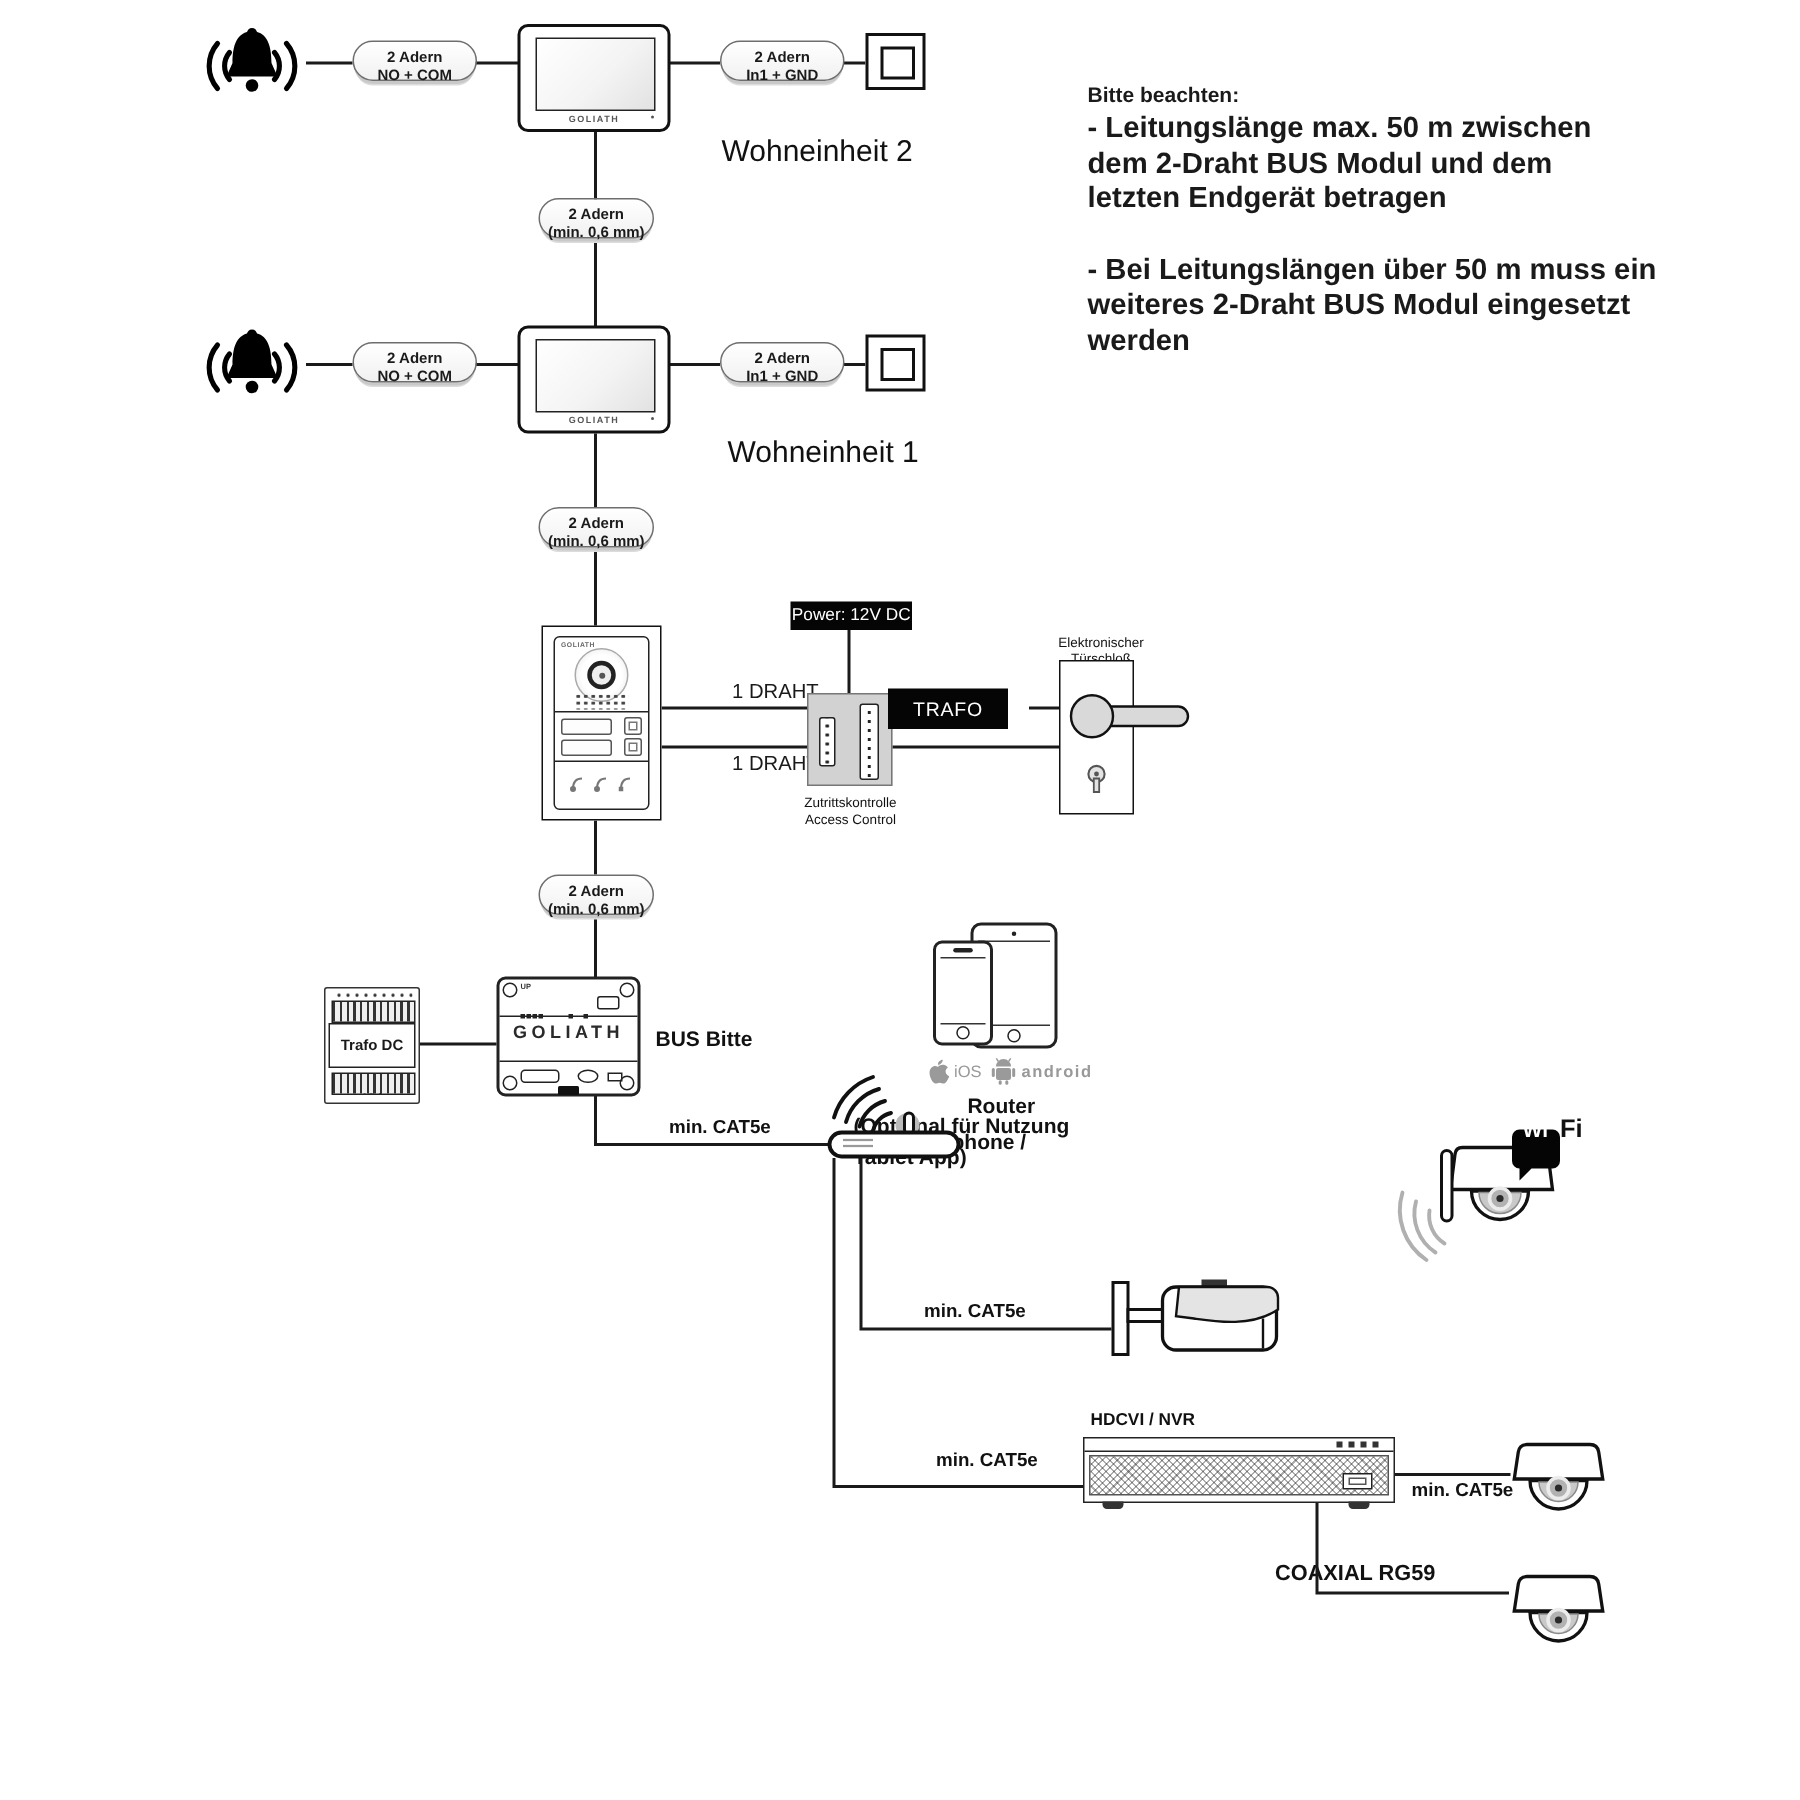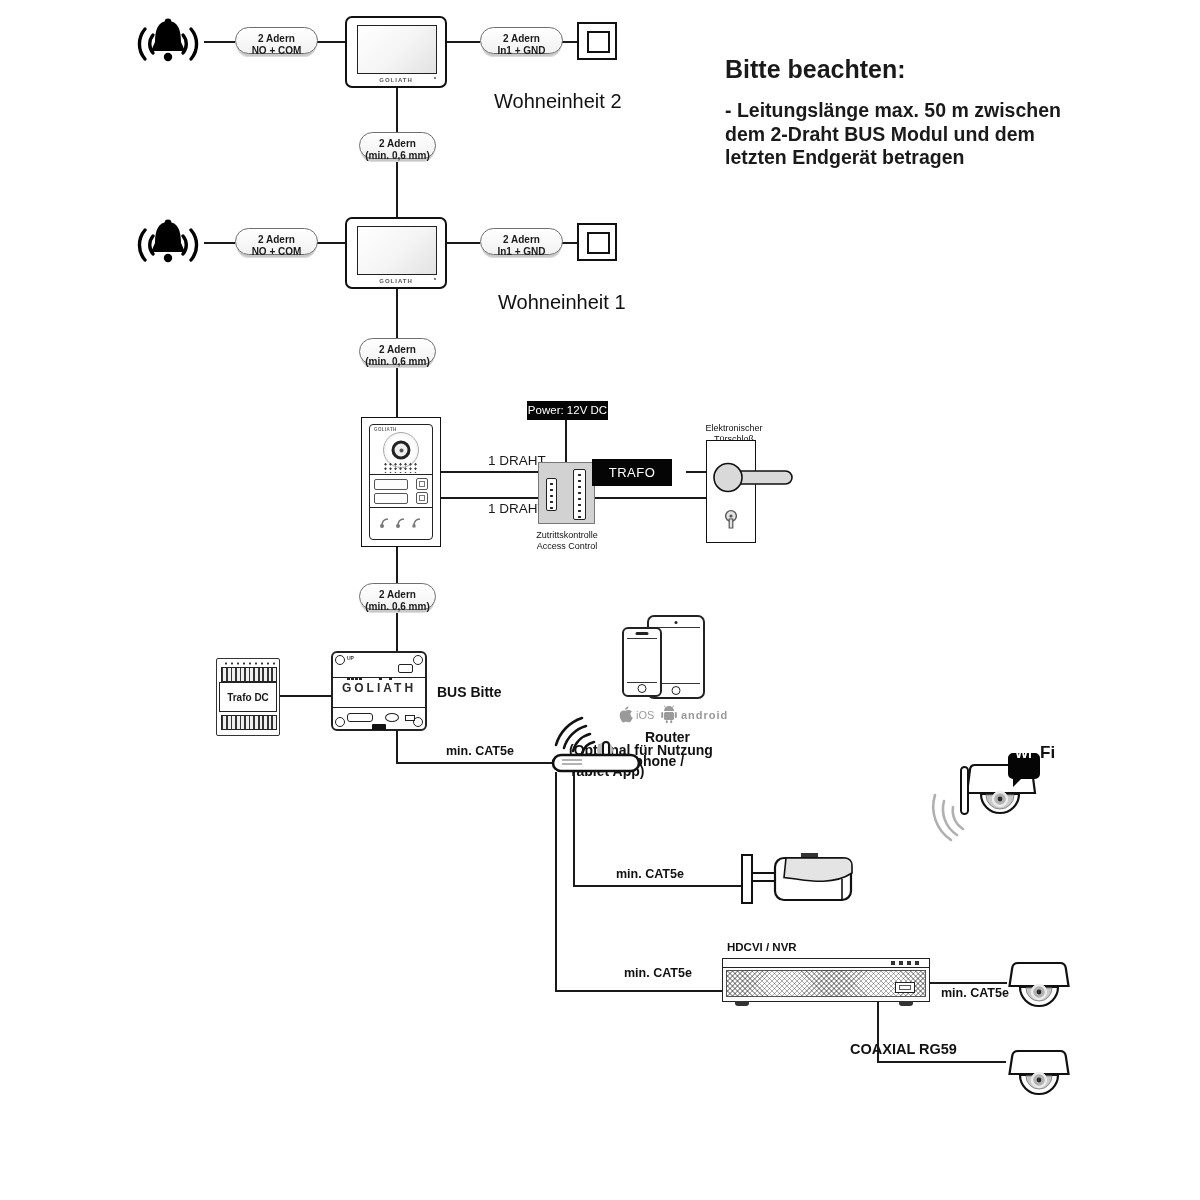--- a/index.html
+++ b/index.html
@@ -4,33 +4,33 @@
 <style>
   html,body{margin:0;padding:0;background:#fff;}
   #canvas{position:relative;width:1200px;height:1200px;background:#fff;overflow:hidden;
           font-family:"Liberation Sans","DejaVu Sans",sans-serif;color:#1a1a1a;}
   .abs{position:absolute;}
   svg{display:block;}
   
   .pill{border:1.5px solid #6e6e6e;border-radius:15px;background:linear-gradient(#ffffff,#f1f1f1);
         text-align:center;font-size:10px;font-weight:bold;line-height:12px;padding-top:5px;height:27px;
         box-shadow:0 3px 0 -1px #c9c9c9,0 5px 0 -2px #dcdcdc;box-sizing:border-box;z-index:3;}
-  .unit-label{font-size:20px;color:#111;margin-left:13px;}
+  .unit-label{font-size:20px;color:#111;}
   
   .monitor{width:102px;height:72px;border:2.5px solid #111;border-radius:7px;background:#fff;box-sizing:border-box;z-index:2;}
   .screen{position:absolute;left:10px;top:7px;width:78px;height:47px;border:1.5px solid #222;
           background:linear-gradient(135deg,#ffffff 0%,#f4f4f4 55%,#e2e2e2 100%);}
   .mon-logo{position:absolute;bottom:3px;left:0;width:100%;text-align:center;font-size:6px;
             letter-spacing:1px;color:#555;font-weight:bold;}
   .mon-dot{position:absolute;right:9px;bottom:7px;width:2.5px;height:2.5px;border-radius:50%;background:#555;}
   
   .wallbtn{width:40px;height:38px;border:2.5px solid #111;background:#fff;box-sizing:border-box;z-index:2;}
   .wallbtn-in{position:absolute;left:8px;top:7px;width:19px;height:18px;border:2px solid #111;}
   
-  .notice-title{font-size:25px;font-weight:bold;margin-bottom:15px;}
+  .notice-title{font-size:14px;font-weight:bold;margin-bottom:3px;}
   .notice-para{font-size:19.5px;line-height:23.5px;white-space:pre-line;margin-bottom:24px;font-weight:bold;}
   
   .blacktag{background:#050505;color:#fff;text-align:center;box-sizing:border-box;z-index:3;}
   
   .doorstation{width:80px;height:130px;border:1.5px solid #111;background:#fff;box-sizing:border-box;z-index:2;}
   .ds-in{position:absolute;left:7px;top:6px;width:64px;height:116px;border:1.5px solid #222;border-radius:4px;box-sizing:border-box;}
   .ds-sec{position:relative;box-sizing:border-box;}
   .ds-logo{position:absolute;top:2px;left:4px;font-size:4.5px;letter-spacing:.4px;color:#666;font-weight:bold;}
   .ds-camring{position:absolute;left:50%;top:7px;transform:translateX(-50%);width:34px;height:34px;border-radius:50%;
               border:1px solid #aaa;background:radial-gradient(circle,#fff 55%,#e2e2e2 100%);}
@@ -214,20 +214,23 @@
     <div>(min. 0,6 mm)</div>
   </div>
 
   <div class="abs" style="left:725px;top:55px;width:430px">
     <div class="notice-title">Bitte beachten:</div>
     <div>
 
     <div class="notice-para">- Leitungslänge max. 50 m zwischen
 dem 2-Draht BUS Modul und dem
 letzten Endgerät betragen</div>
+        <div class="notice-para">- Bei Leitungslängen über 50 m muss ein
+weiteres 2-Draht BUS Modul eingesetzt
+werden</div>
       </div>
   </div>
 
   <div class="doorstation abs" style="left:361px;top:417px">
     <div class="ds-in">
       <div class="ds-sec" style="height:49px;">
         <div class="ds-logo">GOLIATH</div>
         <div class="ds-camring">
           <div class="ds-caminner">
               <div class="ds-camdot"></div>

